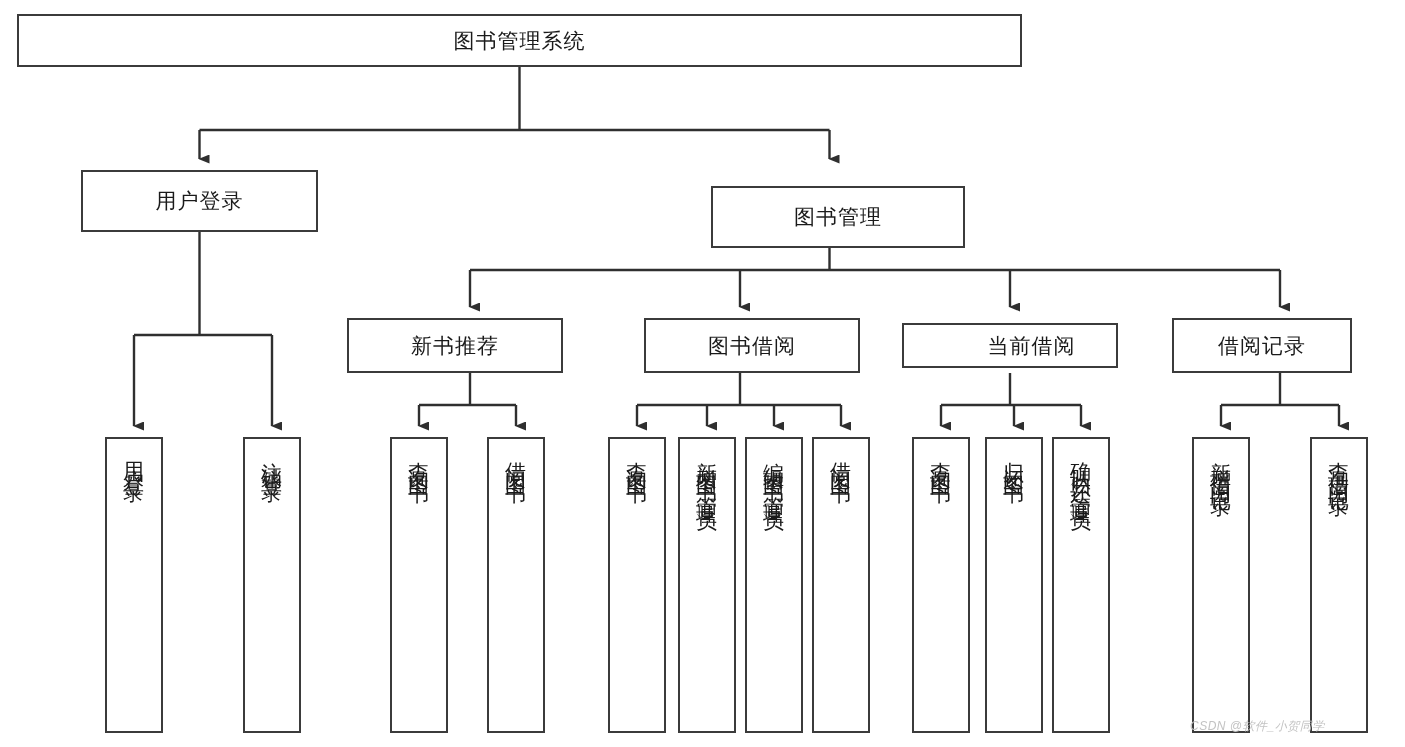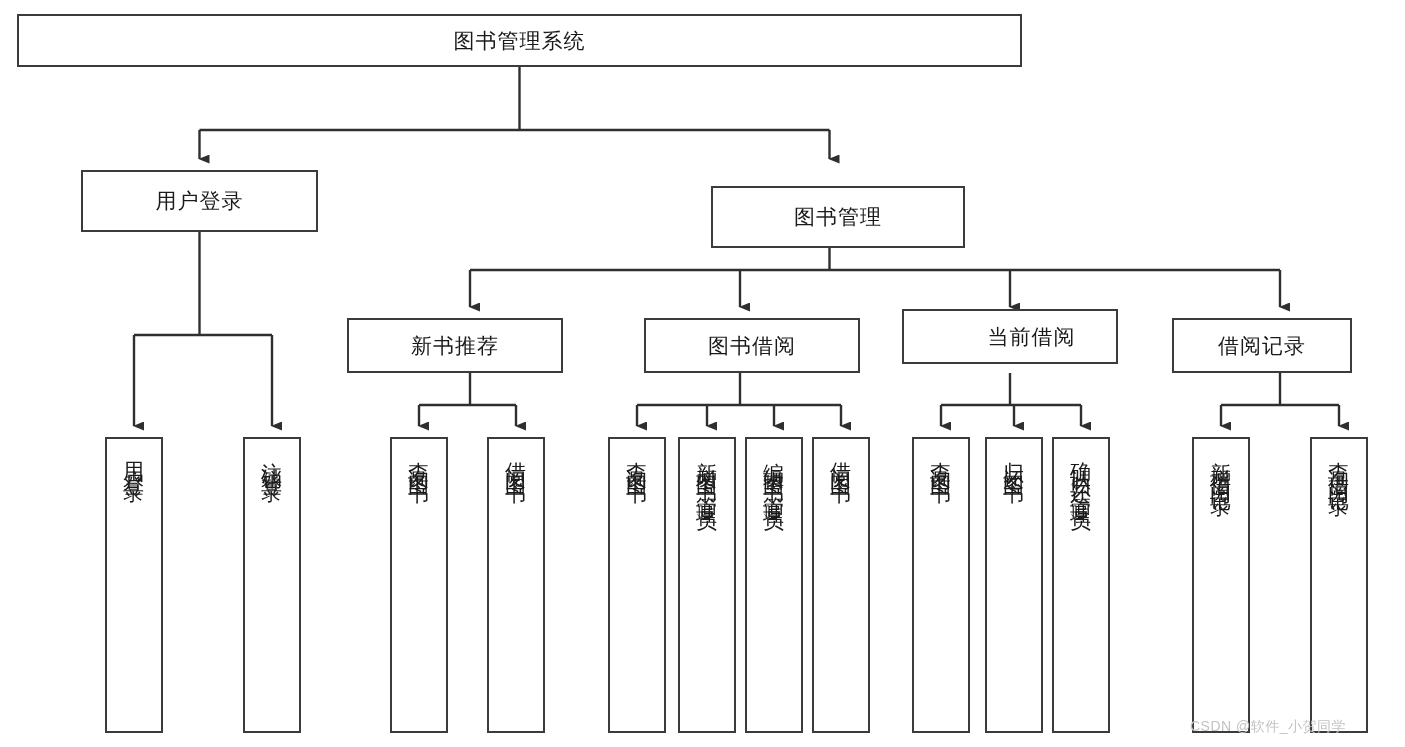--- a/index.html
+++ b/index.html
@@ -50,24 +50,25 @@
     text-orientation: upright;
     letter-spacing: 7px;
     line-height: 1;
     white-space: nowrap;
   }
   .h-label {
     white-space: nowrap;
   }
   .watermark {
     position: absolute;
-    font-size: 14px;
+    font-size: 12px;
     color: #c3c3c3;
     white-space: nowrap;
     letter-spacing: 0.5px;
+    font-style: italic;
   }
 </style>
 </head>
 <body>
 
 <div id="canvas">
 
   <svg class="wires" viewBox="0 0 1405 747">
     <defs>
       <marker id="arrowhead" markerWidth="9" markerHeight="11" refX="4.5" refY="10" orient="auto" markerUnits="userSpaceOnUse">
@@ -120,21 +121,21 @@
       </div>
       <div class="node h-node" style="left: 711px; top: 170px; width: 254px; height: 62px; margin-top: 16px;">
         <span class="h-label">图书管理</span>
       </div>
       <div class="node h-node" style="left: 347px; top: 318px; width: 216px; height: 55px;">
         <span class="h-label">新书推荐</span>
       </div>
       <div class="node h-node" style="left: 632px; top: 318px; width: 216px; height: 55px; margin-left: 12px;">
         <span class="h-label">图书借阅</span>
       </div>
-      <div class="node h-node" style="left: 902px; top: 309px; width: 216px; height: 55px; padding-left: 43px;">
+      <div class="node h-node" style="left: 902px; top: 323px; width: 216px; height: 45px; padding-left: 43px;">
         <span class="h-label">当前借阅</span>
       </div>
       <div class="node h-node" style="left: 1172px; top: 318px; width: 180px; height: 55px;">
         <span class="h-label">借阅记录</span>
       </div>
       <div class="node v-node" style="left: 105px; top: 437px; width: 58px; height: 296px;">
         <span class="v-label">用户登录</span>
       </div>
       <div class="node v-node" style="left: 243px; top: 437px; width: 58px; height: 296px;">
         <span class="v-label">注销登录</span>

